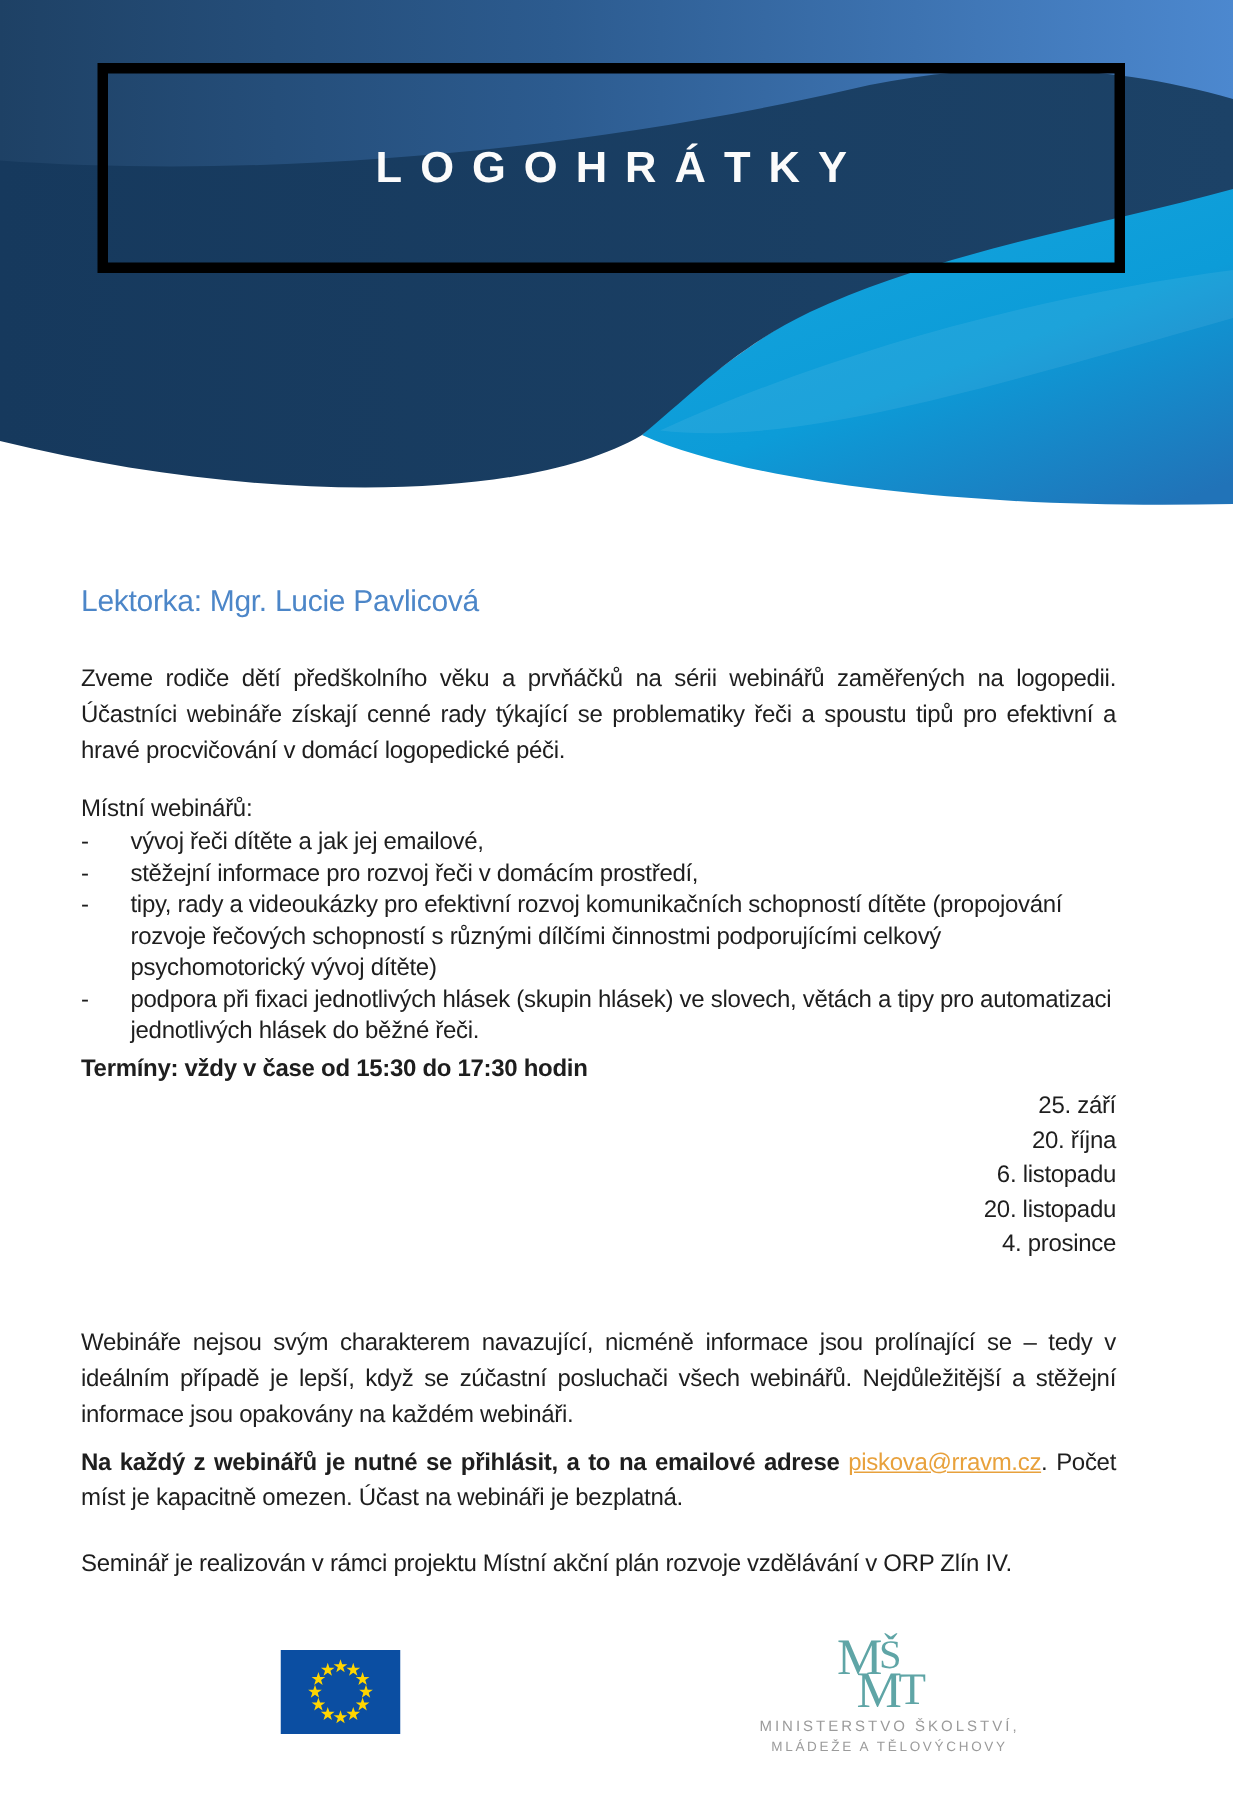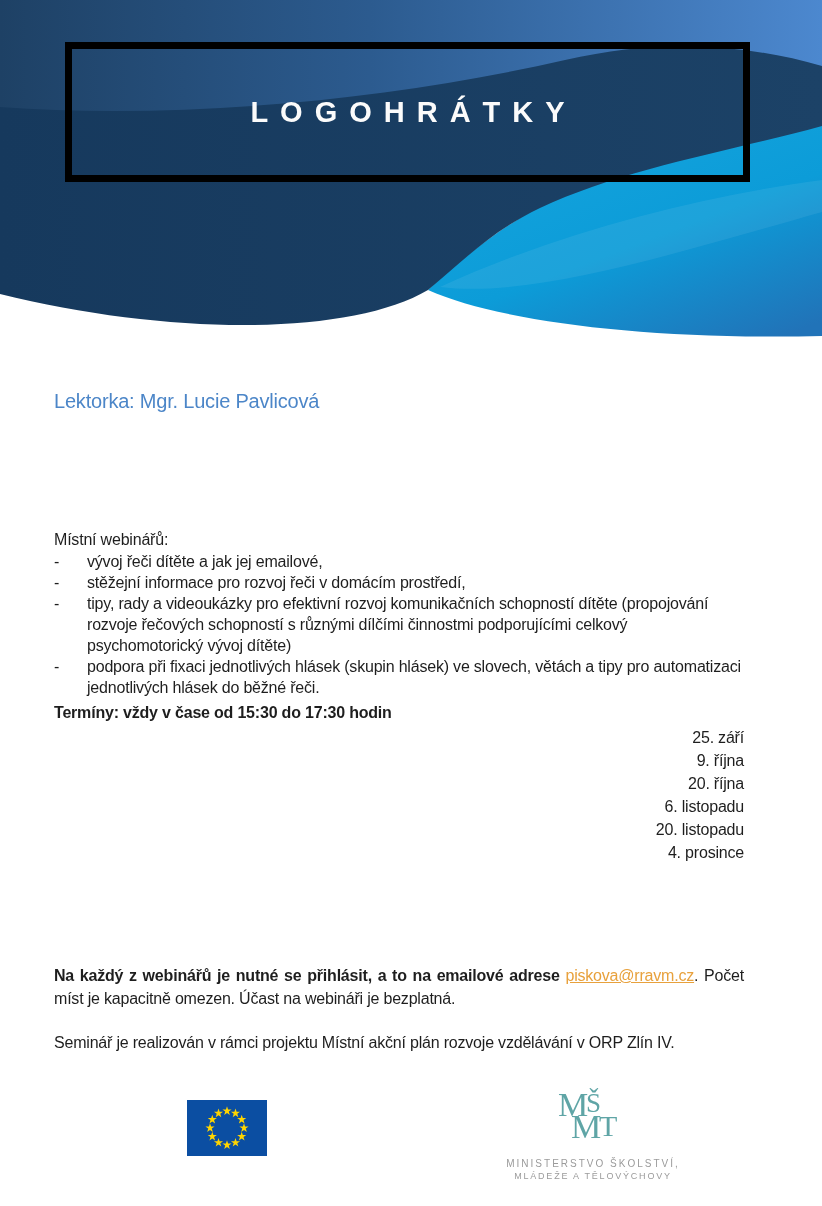--- a/index.html
+++ b/index.html
@@ -26,21 +26,21 @@
   .note{top:884px;text-align:justify;}
   .signup{top:964px;line-height:23px;text-align:justify;}
   .signup b{font-weight:bold;}
   .signup a{color:#e8a13c;text-decoration:underline;}
   .project{top:1031px;}
   .eu-flag{position:absolute;left:187px;top:1100px;}
   .eu-text{position:absolute;left:290px;top:1100px;color:#1e50a2;font-size:25px;
            font-weight:bold;line-height:29px;letter-spacing:-0.3px;}
   .msmt{position:absolute;left:498px;top:1086px;width:190px;text-align:center;}
   .msmt .mono{display:block;margin:0 auto;}
-  .msmt .cap1{font-size:10px;letter-spacing:2px;color:#9b9b9b;margin-top:16px;}
+  .msmt .cap1{font-size:10px;letter-spacing:2px;color:#9b9b9b;margin-top:4px;}
   .msmt .cap2{font-size:9px;letter-spacing:1.8px;color:#9b9b9b;margin-top:2px;}
 </style>
 </head>
 <body>
 
 <div class="page">
 
   <svg class="hdr" viewBox="0 0 822 345" xmlns="http://www.w3.org/2000/svg" aria-hidden="true">
     <defs>
       <linearGradient id="gradBg" x1="0" y1="0" x2="1" y2="0">
@@ -63,20 +63,21 @@
     <path d="M822,180 C700,196 560,232 440,287 C530,298 660,258 822,212 Z" fill="#ffffff" opacity="0.07"></path>
     <path d="M0,107 C180,120 390,100 565,60 C660,38 745,44 822,66 L822,126 C735,150 625,168 540,208 C490,232 462,262 428,290 C350,336 170,336 0,294 Z" fill="url(#gradNavy)"></path>
   </svg>
 
   <div class="title-box">
     <h1>LOGOHRÁTKY</h1>
   </div>
 
   <div class="blk lecturer">Lektorka: Mgr. Lucie Pavlicová</div>
 
+  <div class="blk intro">Zveme rodiče dětí předškolního věku a prvňáčků na sérii webinářů zaměřených na logopedii. Účastníci webináře získají cenné rady týkající se problematiky řeči a spoustu tipů pro efektivní a hravé procvičování v domácí logopedické péči.</div>
 
   <div class="blk agenda-h">Místní webinářů:</div>
 
   <div class="blk agenda">
     <div class="row">
       <span class="dash">-</span>
       <span class="txt">vývoj řeči dítěte a jak jej emailové,</span>
     </div>
     <div class="row">
       <span class="dash">-</span>
@@ -89,27 +90,27 @@
     <div class="row">
       <span class="dash">-</span>
       <span class="txt">podpora při fixaci jednotlivých hlásek (skupin hlásek) ve slovech, větách a tipy pro automatizaci jednotlivých hlásek do běžné řeči.</span>
     </div>
   </div>
 
   <div class="blk dates-h">Termíny: vždy v čase od 15:30 do 17:30 hodin</div>
 
   <div class="blk dates">
     <div>25. září</div>
-    <div>9. října</div>
     <div>20. října</div>
     <div>6. listopadu</div>
     <div>20. listopadu</div>
     <div>4. prosince</div>
   </div>
 
+  <div class="blk note">Webináře nejsou svým charakterem navazující, nicméně informace jsou prolínající se – tedy v ideálním případě je lepší, když se zúčastní posluchači všech webinářů. Nejdůležitější a stěžejní informace jsou opakovány na každém webináři.</div>
 
   <div class="blk signup"><b>Na každý z webinářů je nutné se přihlásit, a to na emailové adrese </b><a href="#">piskova@rravm.cz</a><span>. Počet míst je kapacitně omezen. Účast na webináři je bezplatná.</span></div>
 
   <div class="blk project">Seminář je realizován v rámci projektu Místní akční plán rozvoje vzdělávání v ORP Zlín IV.</div>
 
   <svg class="eu-flag" width="80" height="56" viewBox="0 0 80 56" xmlns="http://www.w3.org/2000/svg" aria-hidden="true">
     <defs>
       <polygon id="st" fill="#ffd500" points="0,-4.8 1.1,-1.52 4.57,-1.48 1.79,0.58 2.82,3.88 0,1.88 -2.82,3.88 -1.79,0.58 -4.57,-1.48 -1.1,-1.52"></polygon>
     </defs>
     <rect x="0" y="0" width="80" height="56" fill="#0b4ea2"></rect>

